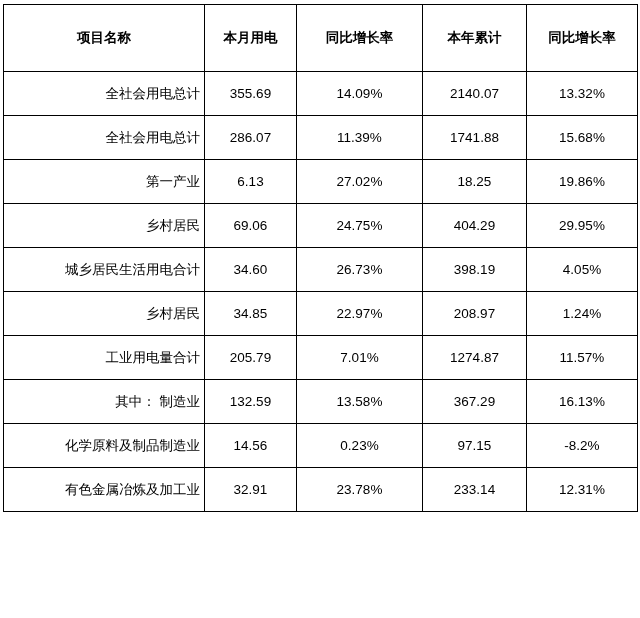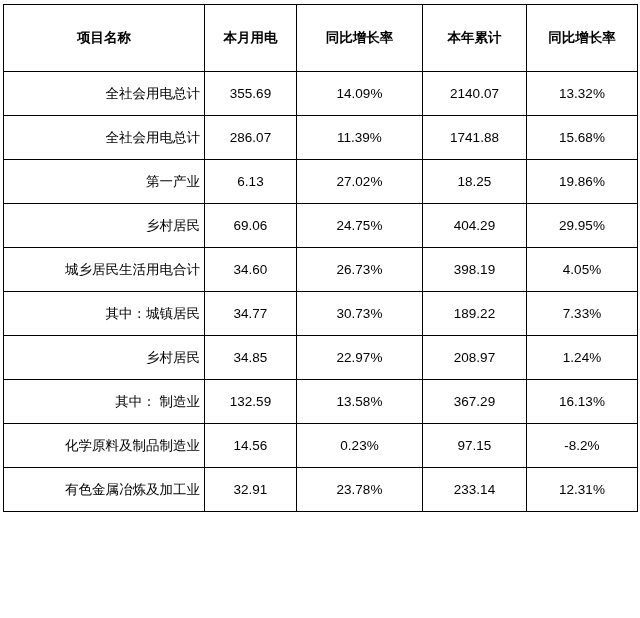--- a/index.html
+++ b/index.html
@@ -107,32 +107,32 @@
         <td>29.95%</td>
       </tr>
       <tr>
         <td class="label-cell">城乡居民生活用电合计</td>
         <td>34.60</td>
         <td>26.73%</td>
         <td>398.19</td>
         <td>4.05%</td>
       </tr>
       <tr>
-        <td class="label-cell">其中：城镇居民</td>
-        <td>34.77</td>
-        <td>30.73%</td>
-        <td>189.22</td>
-        <td>7.33%</td>
-      </tr>
-      <tr>
         <td class="label-cell">乡村居民</td>
         <td>34.85</td>
         <td>22.97%</td>
         <td>208.97</td>
         <td>1.24%</td>
+      </tr>
+      <tr>
+        <td class="label-cell">工业用电量合计</td>
+        <td>205.79</td>
+        <td>7.01%</td>
+        <td>1274.87</td>
+        <td>11.57%</td>
       </tr>
       <tr>
         <td class="label-cell">其中： 制造业</td>
         <td>132.59</td>
         <td>13.58%</td>
         <td>367.29</td>
         <td>16.13%</td>
       </tr>
       <tr>
         <td class="label-cell">化学原料及制品制造业</td>

